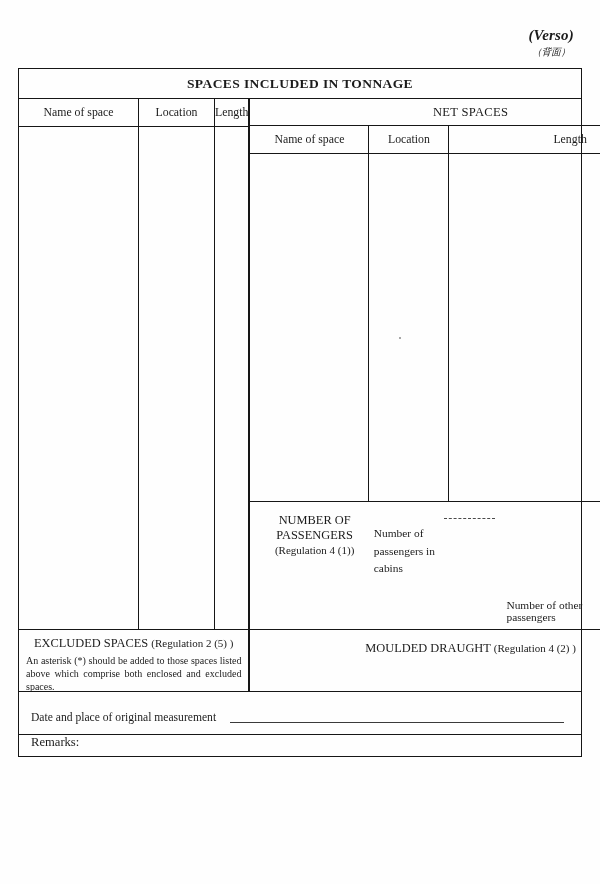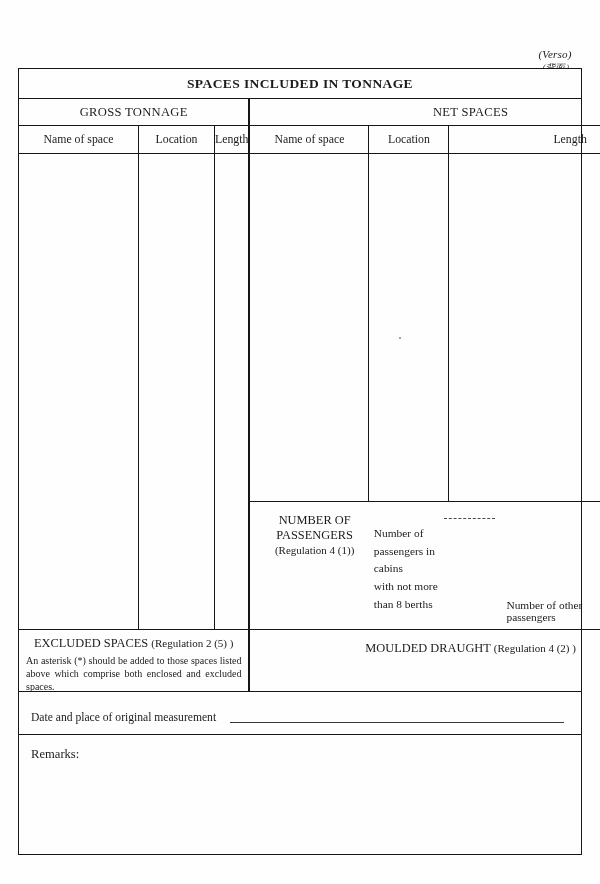--- a/index.html
+++ b/index.html
@@ -6,26 +6,26 @@
   body {
     width:600px; height:884px;
     background:#ffffff;
     font-family:"Liberation Serif","DejaVu Serif",serif;
     color:#1b1b1b;
   }
   .page { position:relative; width:600px; height:884px; background:#fefefe; overflow:hidden; }
 
   
   .verso { position:absolute; top:25px; right:26px; text-align:center; font-style:italic; line-height:1.4; }
-  .verso .en { font-size:11px; font-weight:normal; letter-spacing:0.2px;margin-top:22px; }
+  .verso .en { font-size:15px; font-weight:bold; letter-spacing:0.2px; }
   .verso .cjk { font-size:9.5px; }
 
   
   .form-table {
-    position:absolute; left:18px; top:68px; width:564px; height:787px;
+    position:absolute; left:18px; top:68px; width:564px; height:689px;
     border:1.8px solid #161616; box-sizing:border-box;
     display:flex; flex-direction:column; background:#fefefe;
   }
   .title-row {
     flex:0 0 auto; height:30px; border-bottom:1.8px solid #161616; box-sizing:border-box;
     display:flex; align-items:center; justify-content:center;
     font-weight:bold; font-size:13.5px; letter-spacing:0.4px;
   }
 
   .halves { flex:0 0 auto; height:592px; display:flex; }
@@ -82,21 +82,21 @@
     flex:0 0 auto; border-top:1.8px solid #161616; box-sizing:border-box;
     display:flex; align-items:flex-end; font-size:11.6px; padding:0 17px 9px 12px;
   }
   .date-row.first  { height:43px; }
   .date-row.second { height:40px; border-top-width:1.5px; }
   .date-row .label { white-space:nowrap; margin-bottom:1px; }
   .fill-line { flex:1; height:0; border-bottom:1.3px solid #3a3a3a; margin-left:14px; margin-bottom:2px; }
 
   .remarks-row {
     flex:1; border-top:1.8px solid #161616; box-sizing:border-box;
-    padding:12px 12px; font-size:12.6px;
+    padding:0 12px; font-size:12.6px;
   }
 
   .speck { position:absolute; left:399px; top:337px; width:2px; height:2px; background:#8a8a8a; border-radius:50%; }
 </style>
 </head>
 <body>
 
 <div class="page">
 
   <div class="verso">
@@ -104,21 +104,20 @@
     <div class="cjk">（背面）</div>
   </div>
 
   <div class="form-table">
 
     <div class="title-row">SPACES INCLUDED IN TONNAGE</div>
 
     <div class="halves">
 
       <div class="half left">
-        <div class="tonnage-header">GROSS TONNAGE</div>
         <div class="col-headers">
           <div class="col-cell w-name-l">Name of space</div>
           <div class="col-cell w-loc-l">Location</div>
           <div class="col-cell w-len-l">Length</div>
         </div>
         <div class="body-cols">
           <div class="body-cell w-name-l"></div>
           <div class="body-cell w-loc-l"></div>
           <div class="body-cell w-len-l"></div>
         </div>
@@ -144,21 +143,20 @@
           <div class="body-cell w-len-r"></div>
         </div>
 
         <div class="passengers-box">
           <div class="pax-title">
             <span>NUMBER OF PASSENGERS</span>
             <span class="reg-note">(Regulation 4 (1))</span>
           </div>
           <div class="pax-labels">
             <div>Number of passengers in cabins</div>
-            <div>with not more than 8 berths</div>
           </div>
           <div class="dash-line first"></div>
           <div class="pax-row">
             <span>Number of other passengers</span>
             <span class="dash-line"></span>
           </div>
         </div>
 
         <div class="moulded-box">
           <span>MOULDED DRAUGHT</span>

